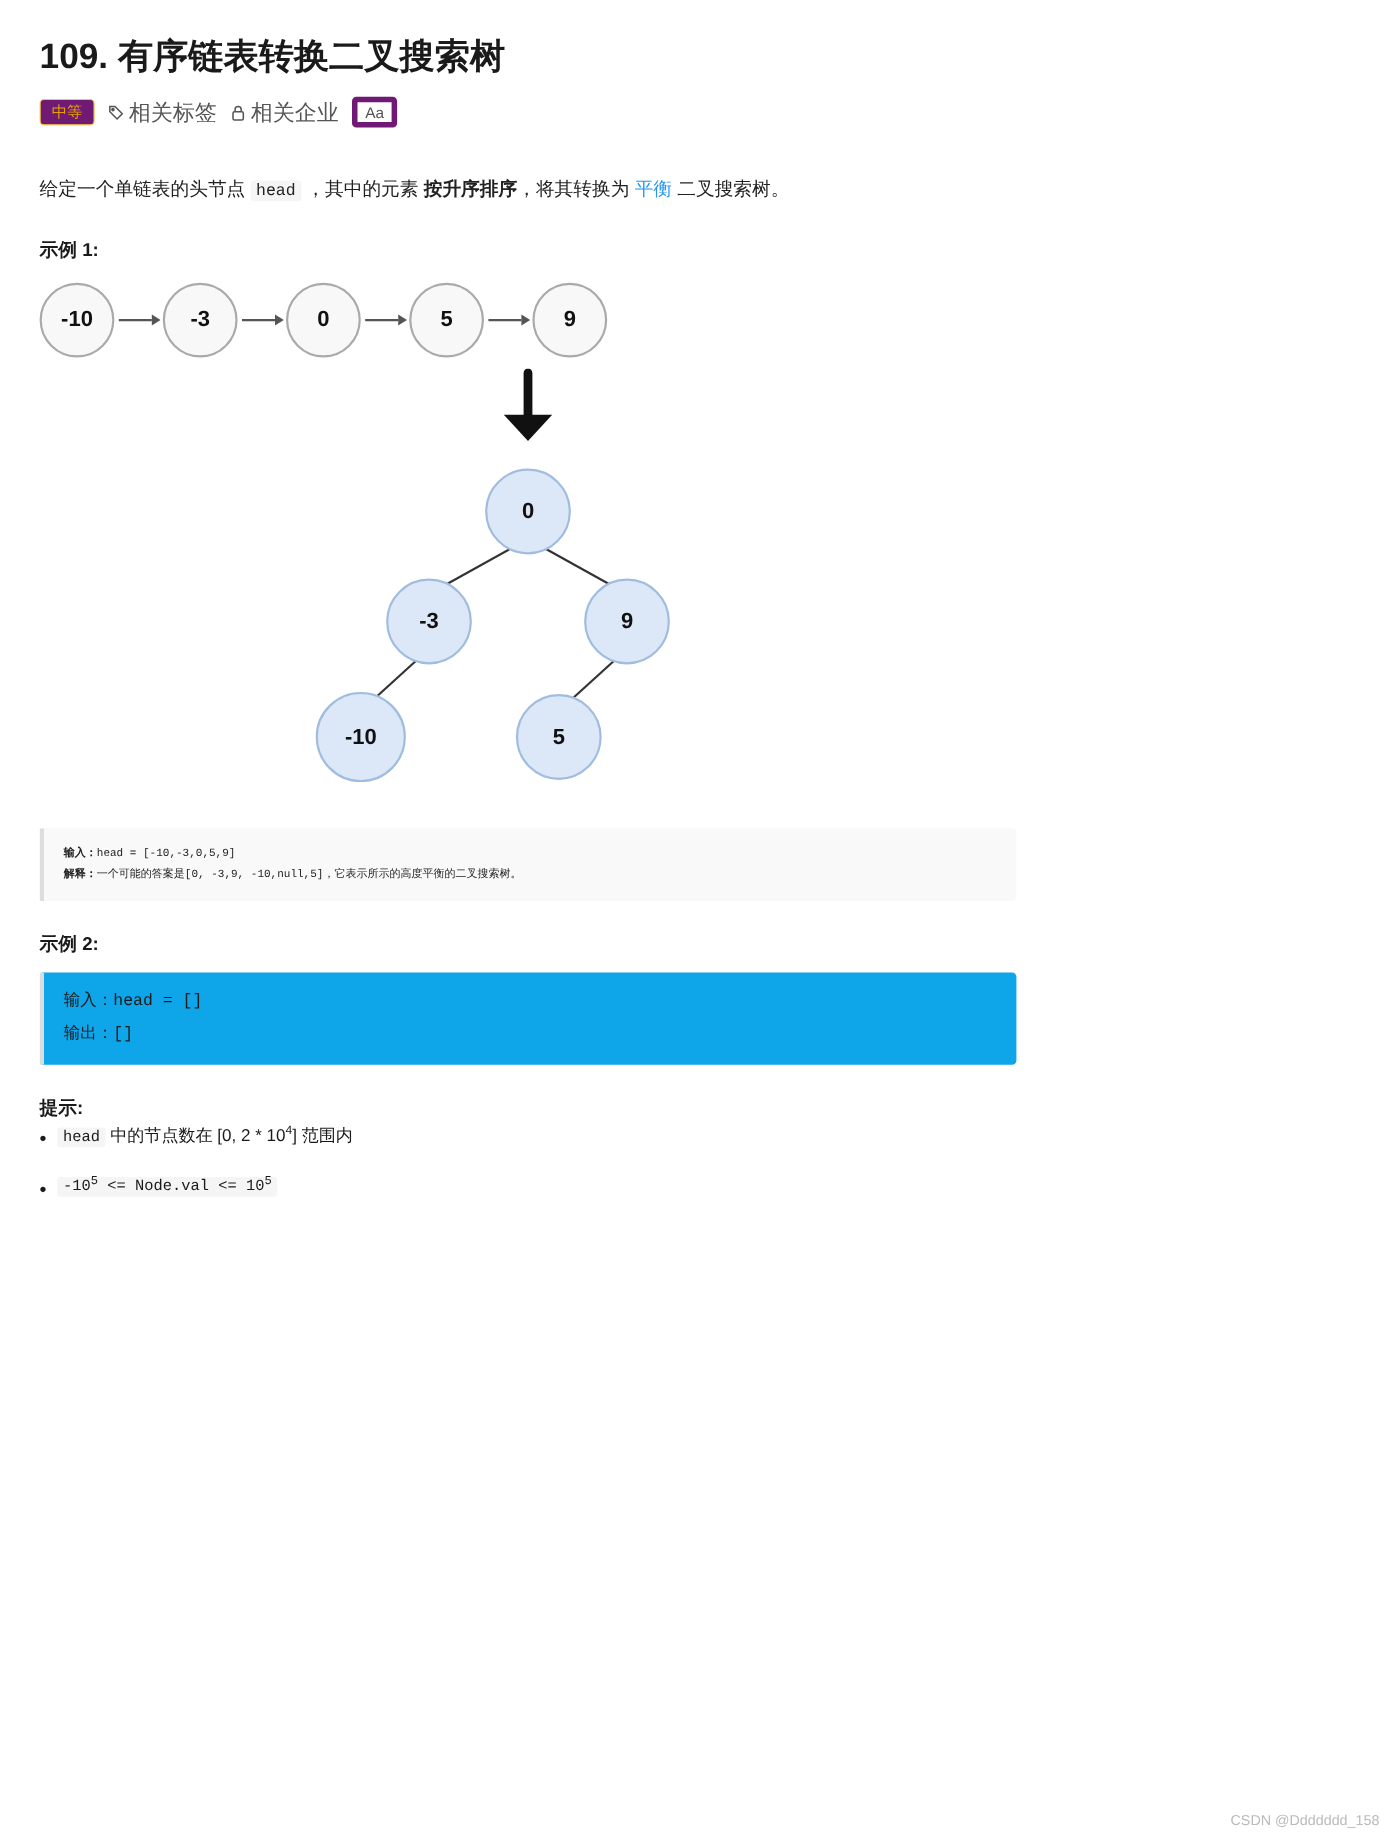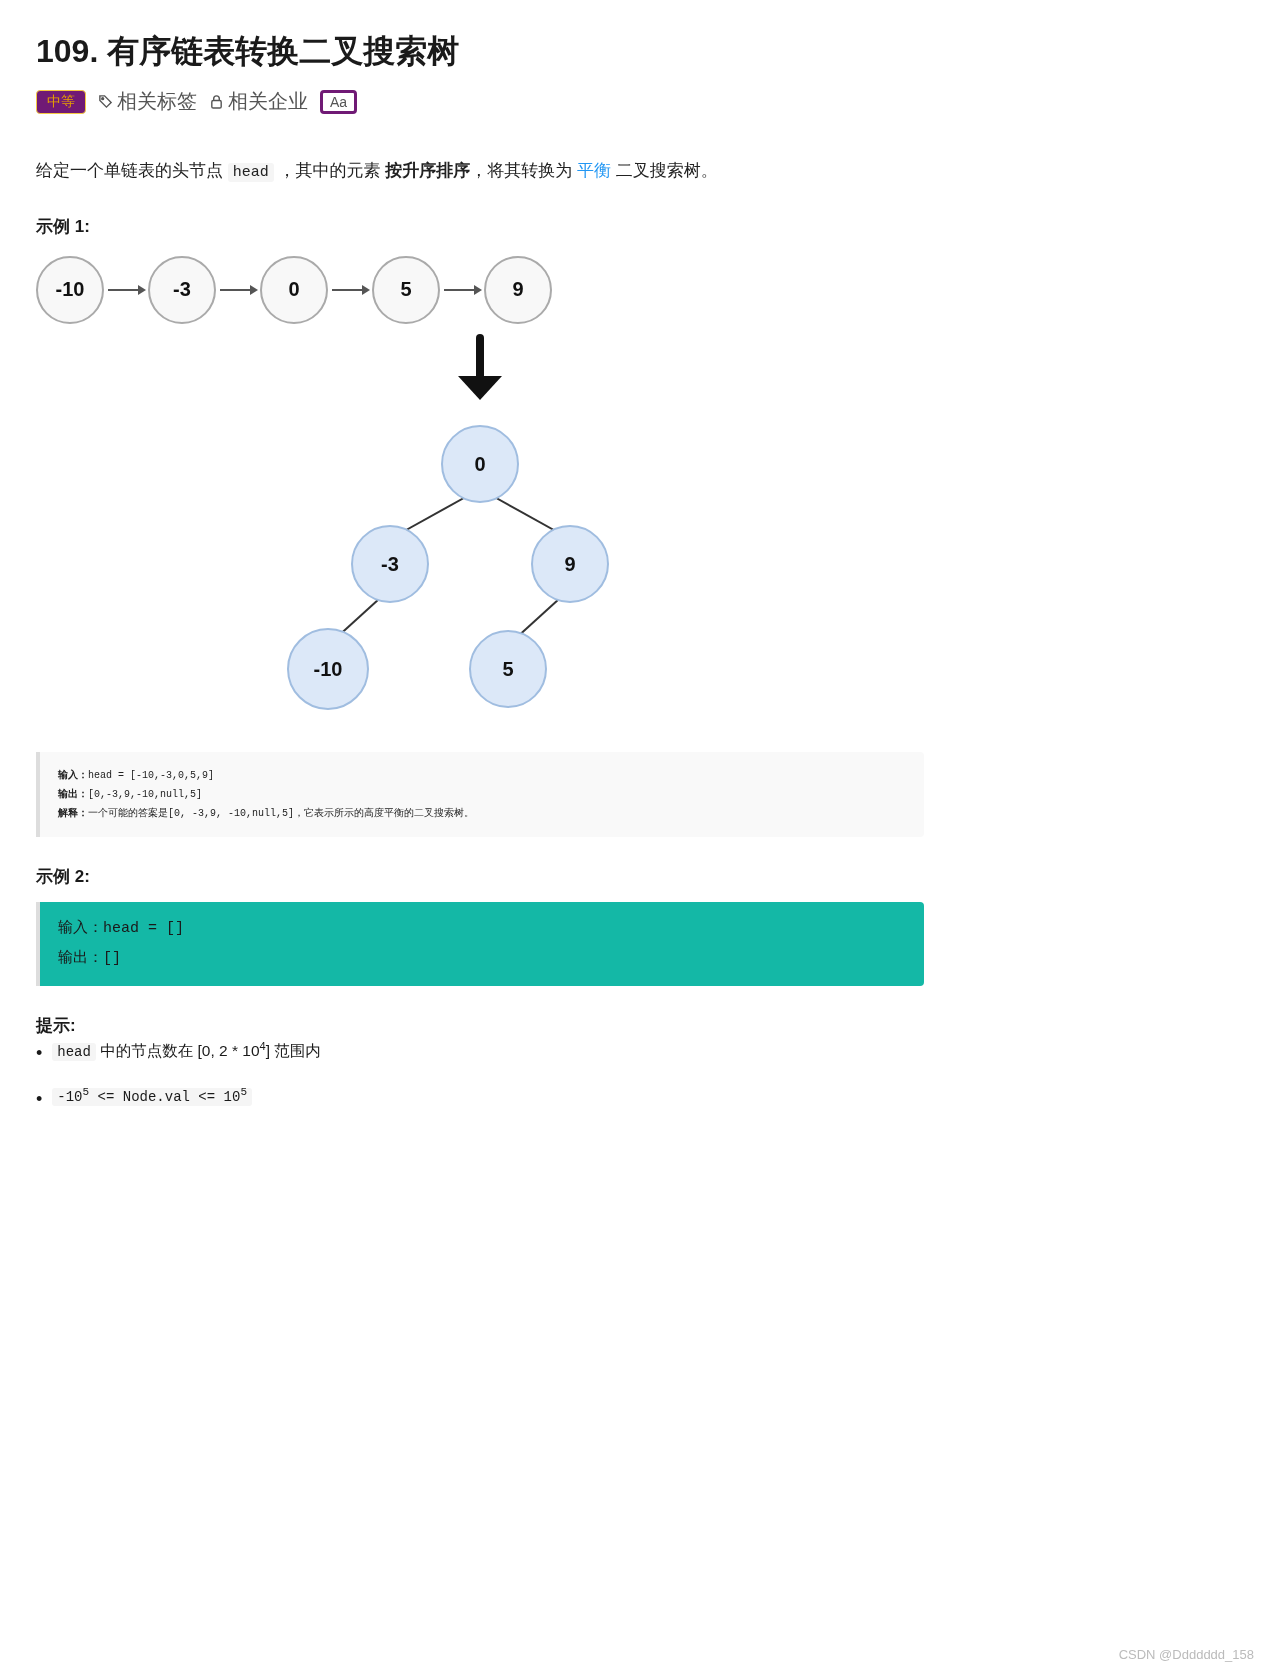--- a/index.html
+++ b/index.html
@@ -34,21 +34,21 @@
     .tag-item {
       display: flex;
       align-items: center;
       gap: 4px;
       color: #555;
       font-size: 20px;
       cursor: pointer;
     }
     .tag-item svg { width: 15px; height: 15px; }
     .tag-aa {
-      border: 3px solid #701a75;
+      border: 5px solid #701a75;
       border-radius: 4px;
       padding: 1px 7px;
       font-size: 14px;
       color: #555;
       cursor: pointer;
     }
     .description {
       font-size: 17px;
       line-height: 1.8;
       margin-bottom: 28px;
@@ -181,21 +181,21 @@
     }
     sup { font-size: 11px; }
     .watermark {
       position: fixed;
       bottom: 14px;
       right: 18px;
       font-size: 13px;
       color: #bbb;
     }
     .example2-code {
-      background: #14b8a6;
+      background: #0ea5e9;
       border-left: 4px solid #ddd;
       padding: 12px 18px;
       font-family: "Courier New", monospace;
       font-size: 15px;
       line-height: 2;
       border-radius: 0 4px 4px 0;
     }
   </style>
 </head>
 <body>
@@ -293,23 +293,20 @@
       <circle class="tree-node-circle" cx="248" cy="255" r="38"></circle>
       <text class="tree-node-text" x="248" y="255">5</text>
     </svg>
   </div>
 
   <div class="code-block">
     <div>
       <span class="kw">输入：</span><span>head = [-10,-3,0,5,9]</span>
     </div>
     <div>
-      <span class="kw">输出：</span><span>[0,-3,9,-10,null,5]</span>
-    </div>
-    <div>
       <span class="kw">解释：</span><span>一个可能的答案是[0, -3,9, -10,null,5]，它表示所示的高度平衡的二叉搜索树。</span>
     </div>
   </div>
 </div>
 
 <div class="example-block">
   <div class="section-title">示例 2:</div>
   <div class="example2-code">
     <div>
       <span class="kw">输入：</span><span>head = []</span>

